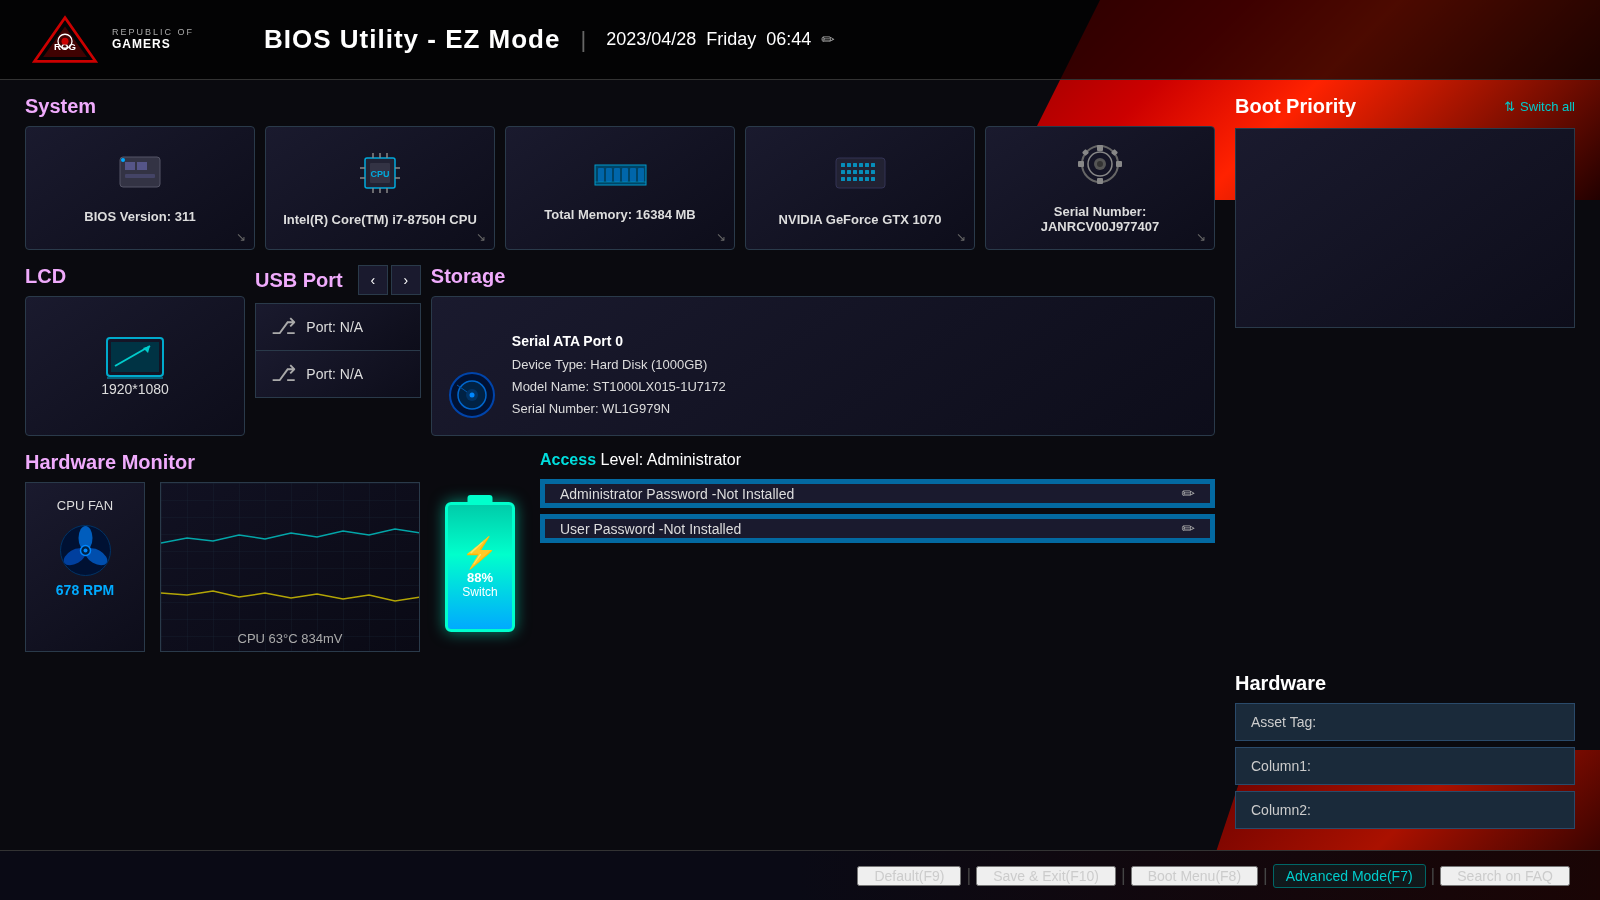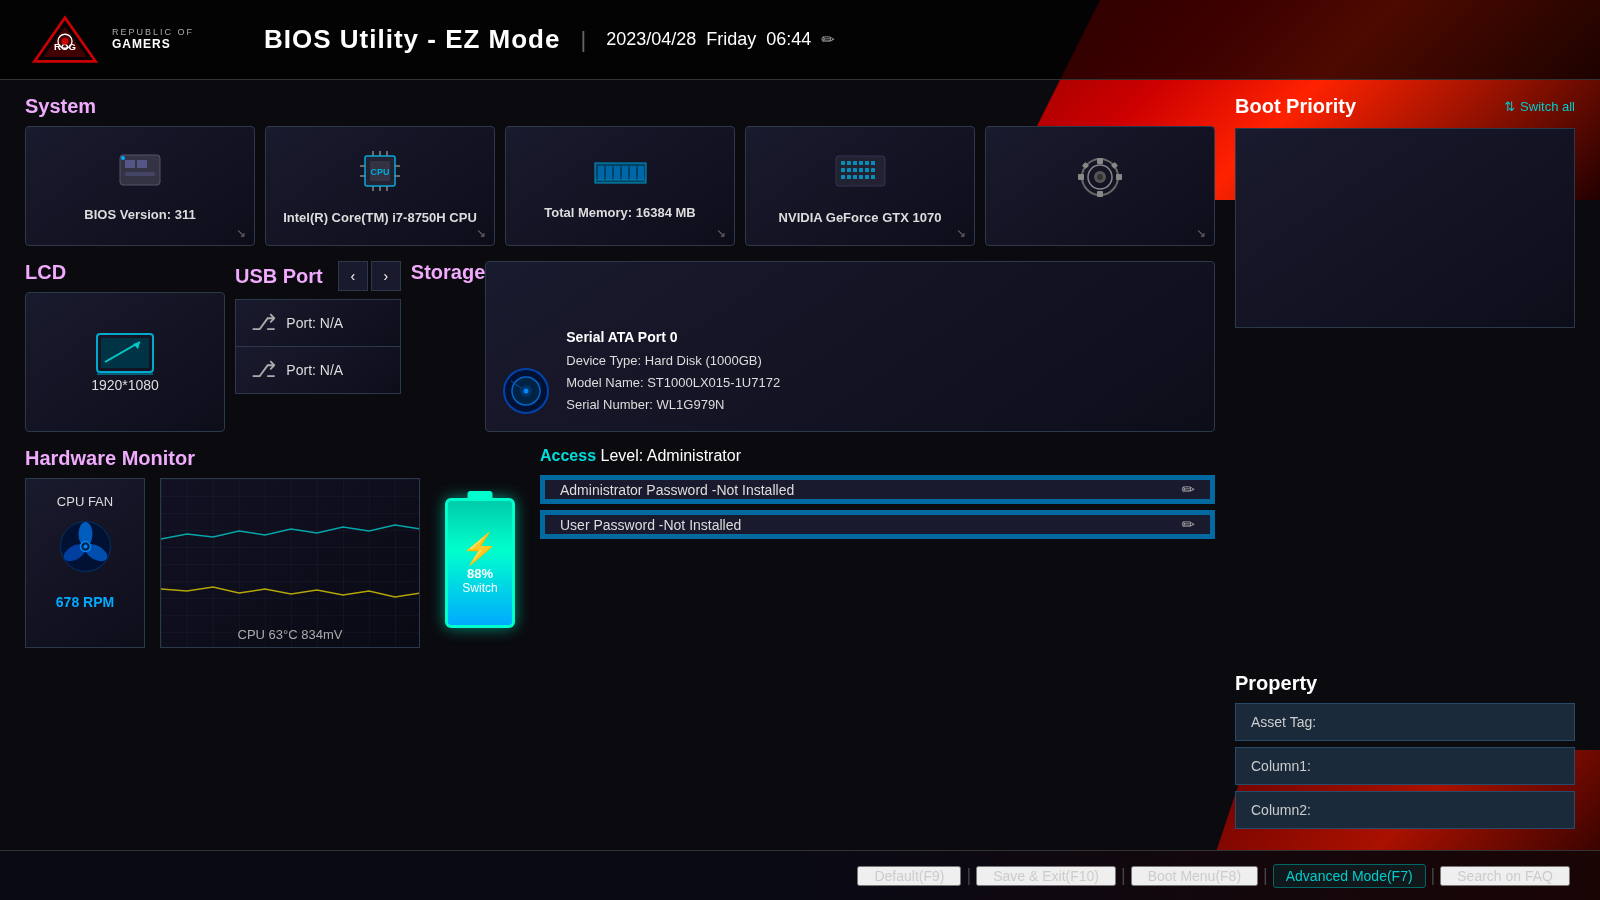--- a/index.html
+++ b/index.html
@@ -167,21 +167,21 @@
     }
 
     
     .mid-row {
       display: flex;
       gap: 10px;
       align-items: stretch;
     }
 
     .lcd-box {
-      width: 200px;
+      width: 220px;
       background: linear-gradient(145deg, #1a1a2e, #0d0d1a);
       border: 1px solid #2a3a4a;
       border-radius: 4px;
       display: flex;
       flex-direction: column;
       align-items: center;
       justify-content: center;
       padding: 15px;
       min-height: 140px;
     }
@@ -269,21 +269,21 @@
     .fan-name {
       font-size: 13px;
       color: #ddd;
       margin-bottom: 10px;
     }
 
     .fan-rpm {
       font-size: 14px;
       color: #00aaff;
       font-weight: bold;
-      margin-top: 16px;
+      margin-top: 0;
     }
 
     .cpu-graph {
       background: linear-gradient(145deg, #111122, #0a0a15);
       border: 1px solid #2a3a4a;
       flex: 1;
       position: relative;
       min-height: 160px;
       overflow: hidden;
     }
@@ -474,21 +474,21 @@
     }
 
     .usb-ports-wrapper {
       display: flex;
       flex-direction: column;
     }
 
     .storage-section-wrapper {
       flex: 1;
       display: flex;
-      flex-direction: row;
+      flex-direction: column;
     }
   </style>
 </head>
 <body>
 
 <div class="page-content">
 
   <div class="header">
     <div class="logo-area">
 
@@ -620,20 +620,21 @@
                 <rect x="22" y="3" width="6" height="6" fill="#888" rx="1"></rect>
                 <rect x="22" y="36" width="6" height="6" fill="#888" rx="1"></rect>
                 <rect x="3" y="19" width="6" height="6" fill="#888" rx="1"></rect>
                 <rect x="41" y="19" width="6" height="6" fill="#888" rx="1"></rect>
                 <rect x="8" y="8" width="5" height="5" fill="#888" rx="1" transform="rotate(45 10.5 10.5)"></rect>
                 <rect x="37" y="8" width="5" height="5" fill="#888" rx="1" transform="rotate(45 39.5 10.5)"></rect>
                 <circle cx="25" cy="22" r="6" fill="#555"></circle>
                 <circle cx="25" cy="22" r="3" fill="#333"></circle>
               </svg>
             </div>
+            <div class="card-label">Serial Number: JANRCV00J977407</div>
             <span class="card-arrow">↘</span>
           </div>
         </div>
       </div>
 
       <div class="mid-row">
 
         <div>
           <div class="section-title">LCD</div>
           <div class="lcd-box">
@@ -768,21 +769,21 @@
           <div class="section-title white" style="margin-bottom:0;color:#fff">Boot Priority</div>
           <div class="switch-all-btn">
             <span>⇅</span>
             <span>Switch all</span>
           </div>
         </div>
         <div class="boot-empty"></div>
       </div>
 
       <div class="property-section">
-        <div class="section-title white">Property</div>
+        <div class="section-title white">Hardware</div>
         <div class="prop-field">Asset Tag:</div>
         <div class="prop-field">Column1:</div>
         <div class="prop-field">Column2:</div>
       </div>
 
     </div>
 
   </div>
 
   <div class="footer">

